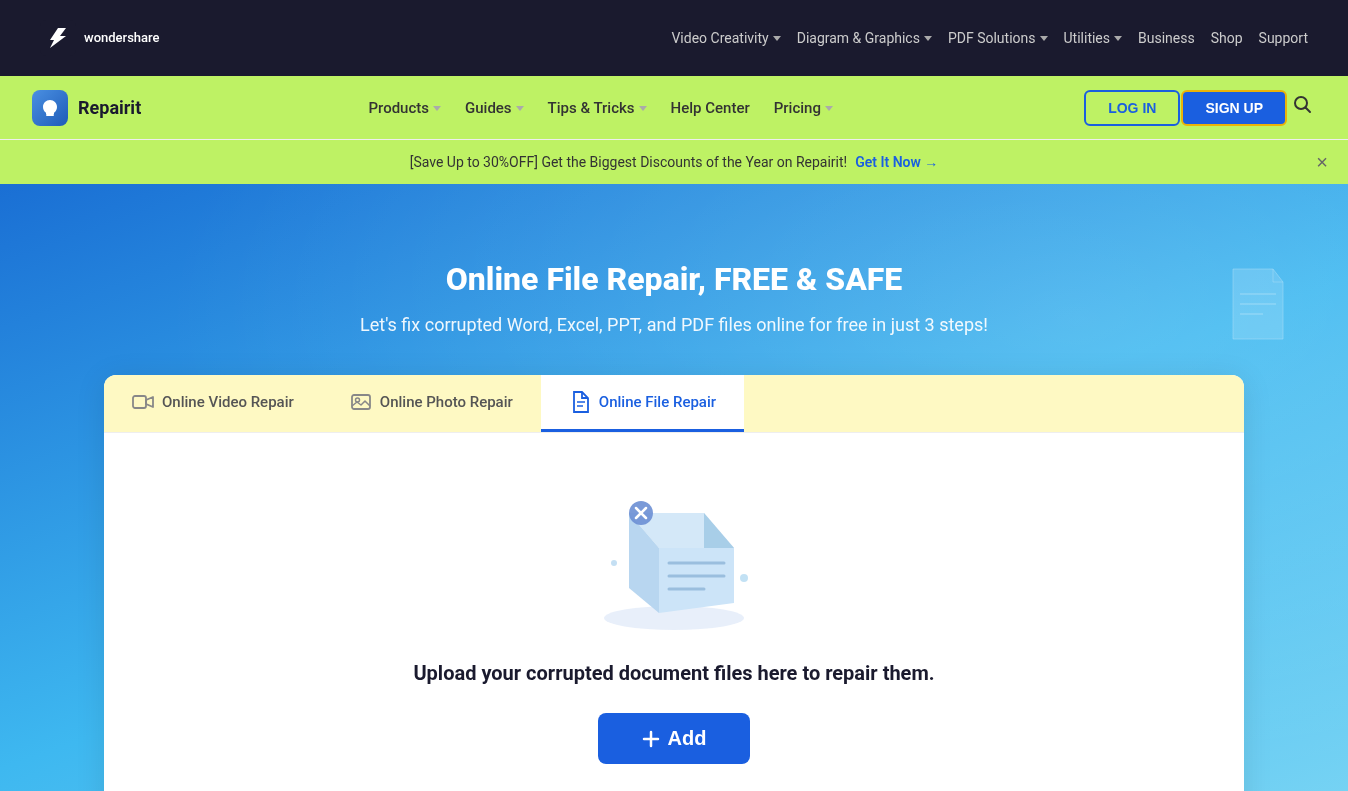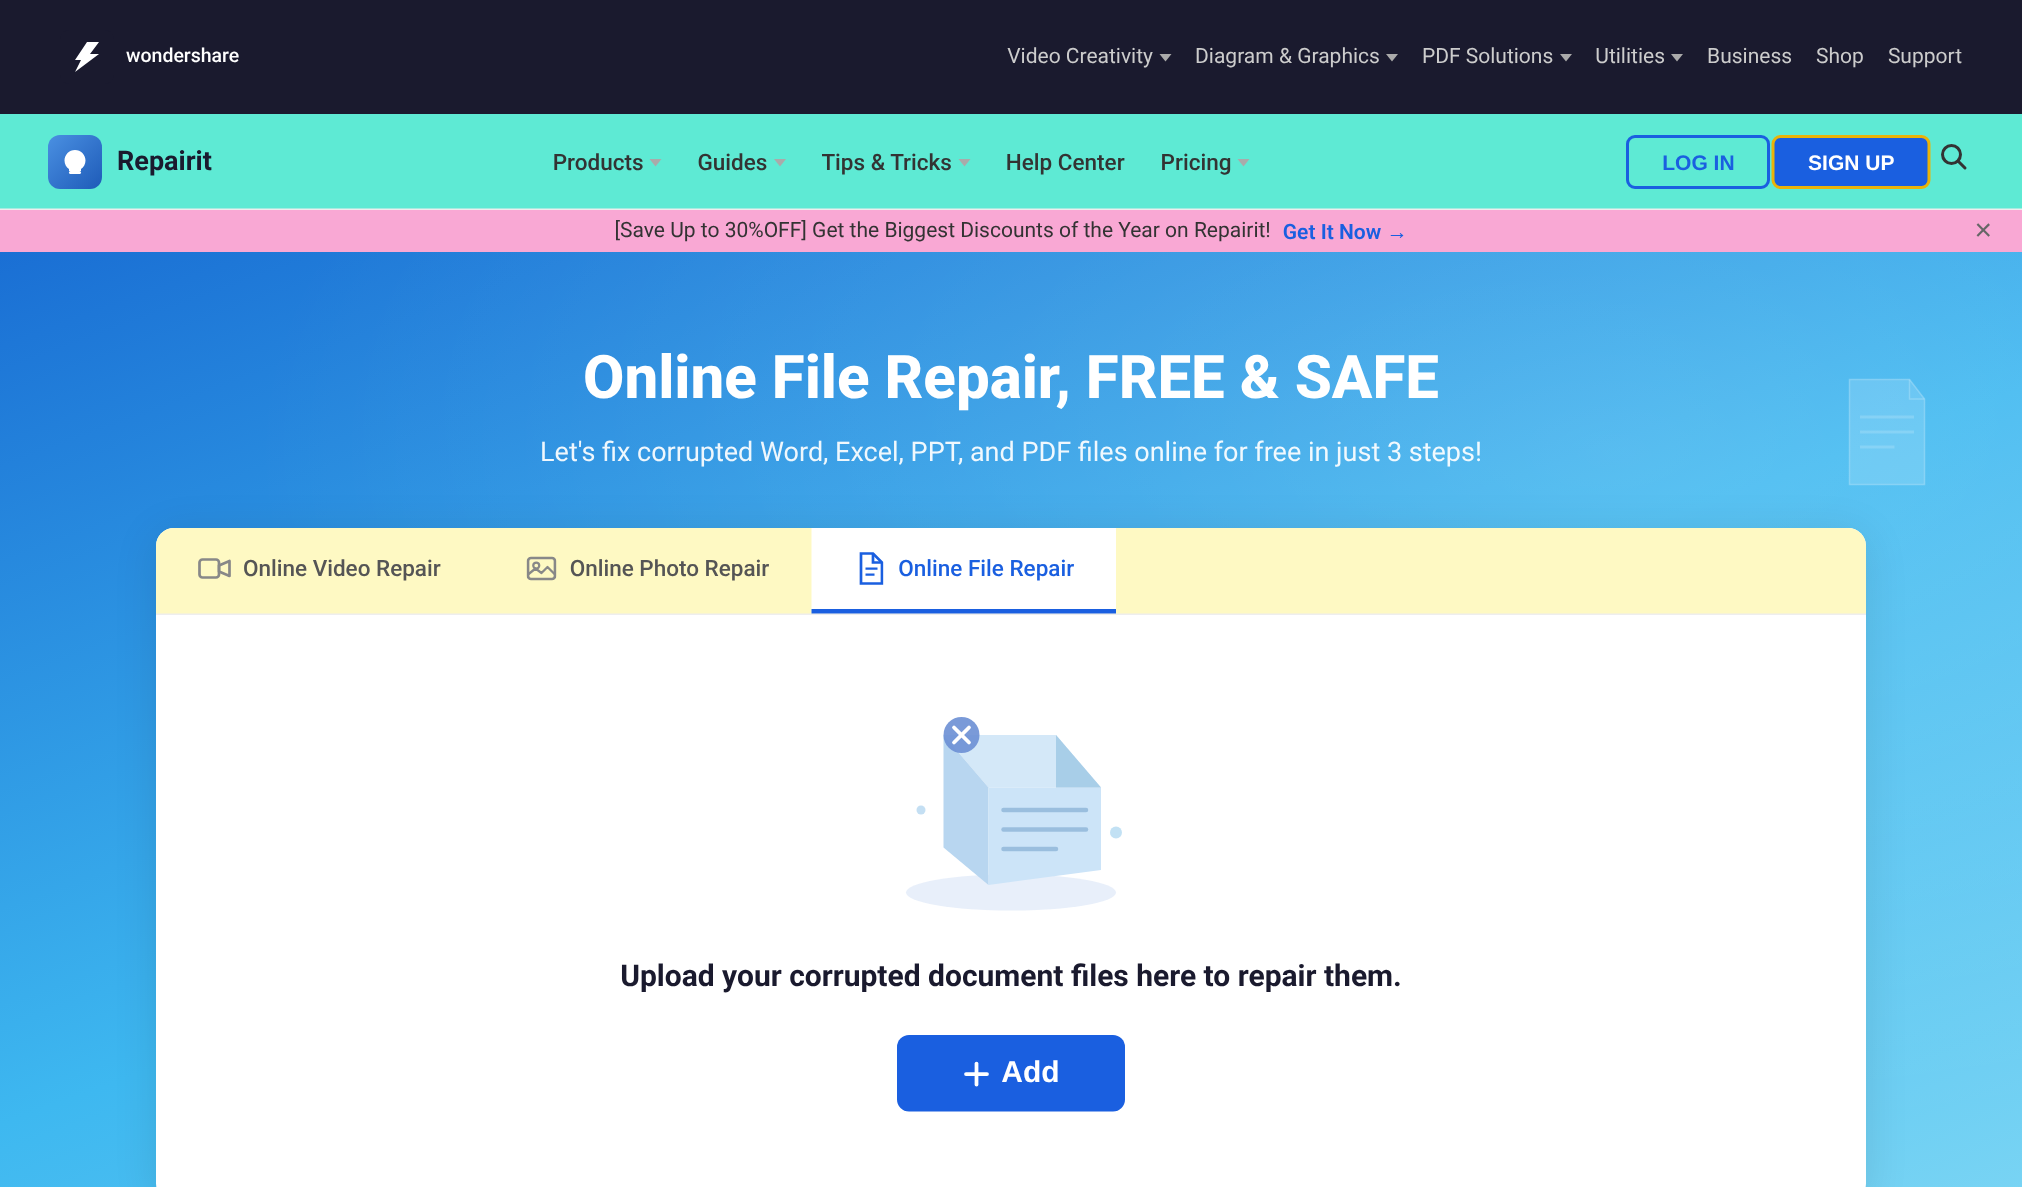--- a/index.html
+++ b/index.html
@@ -47,21 +47,21 @@
       display: inline-block;
       width: 0; height: 0;
       border-left: 4px solid transparent;
       border-right: 4px solid transparent;
       border-top: 5px solid #aaa;
       margin-top: 1px;
     }
 
     
     .second-nav {
-      background: #5eead4;
+      background: #bef264;
       height: 64px;
       display: flex;
       align-items: center;
       justify-content: space-between;
       padding: 0 32px;
       border-bottom: 1px solid #eee;
       position: relative;
     }
     .repairit-logo {
       display: flex;
@@ -126,22 +126,22 @@
     }
     .search-icon-btn {
       background: none;
       border: none;
       cursor: pointer;
       padding: 4px;
     }
 
     
     .banner {
-      background: #f9a8d4;
-      height: 28px;
+      background: #bef264;
+      height: 44px;
       display: flex;
       align-items: center;
       justify-content: center;
       gap: 8px;
       position: relative;
     }
     .banner-text {
       font-size: 14px;
       color: #333;
     }
@@ -173,26 +173,27 @@
       overflow: hidden;
     }
     .hero::before {
       content: '';
       position: absolute;
       top: 0; left: 0; right: 0; bottom: 0;
       background: radial-gradient(ellipse at 80% 20%, rgba(255,255,255,0.15) 0%, transparent 60%);
     }
     .hero-title {
       color: #fff;
-      font-size: 40px;
+      font-size: 32px;
       font-weight: 800;
       text-align: center;
       margin-bottom: 16px;
       position: relative;
       z-index: 1;
+      margin-top: 16px;
     }
     .hero-subtitle {
       color: rgba(255,255,255,0.92);
       font-size: 18px;
       text-align: center;
       margin-bottom: 40px;
       position: relative;
       z-index: 1;
     }
 

